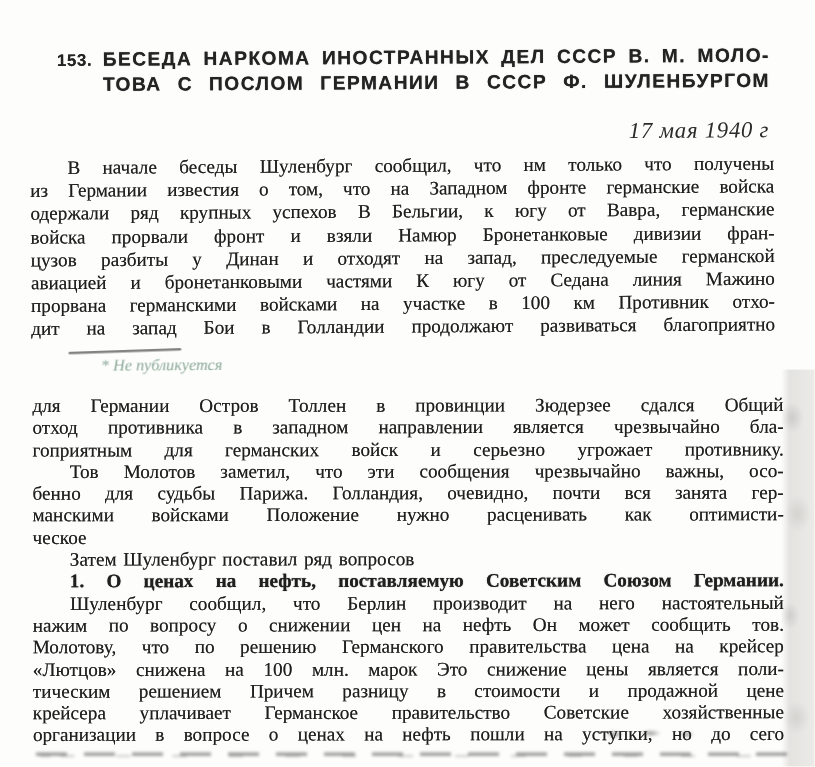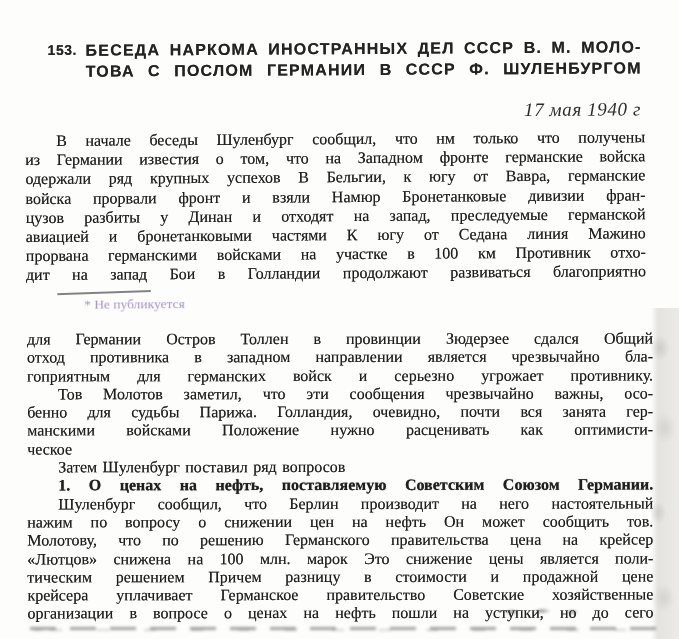--- a/index.html
+++ b/index.html
@@ -83,22 +83,23 @@
     width: 94px; height: 2px;
     background: #5a5a5a;
     border-radius: 2px;
     transform: rotate(-1.6deg);
     opacity: 0.75;
     filter: blur(0.4px);
   }
   .footnote {
     position: absolute;
     left: 83px; top: 297px;
+    font-style: italic;
     font-size: 13.5px;
-    color: #4c1d95;
+    color: #14532d;
     opacity: 0.5;
     filter: blur(0.5px);
   }
 
   
   .fragment2 {
     position: absolute;
     left: 0; top: 327px;
     width: 679px;
     transform: rotate(-0.08deg);

